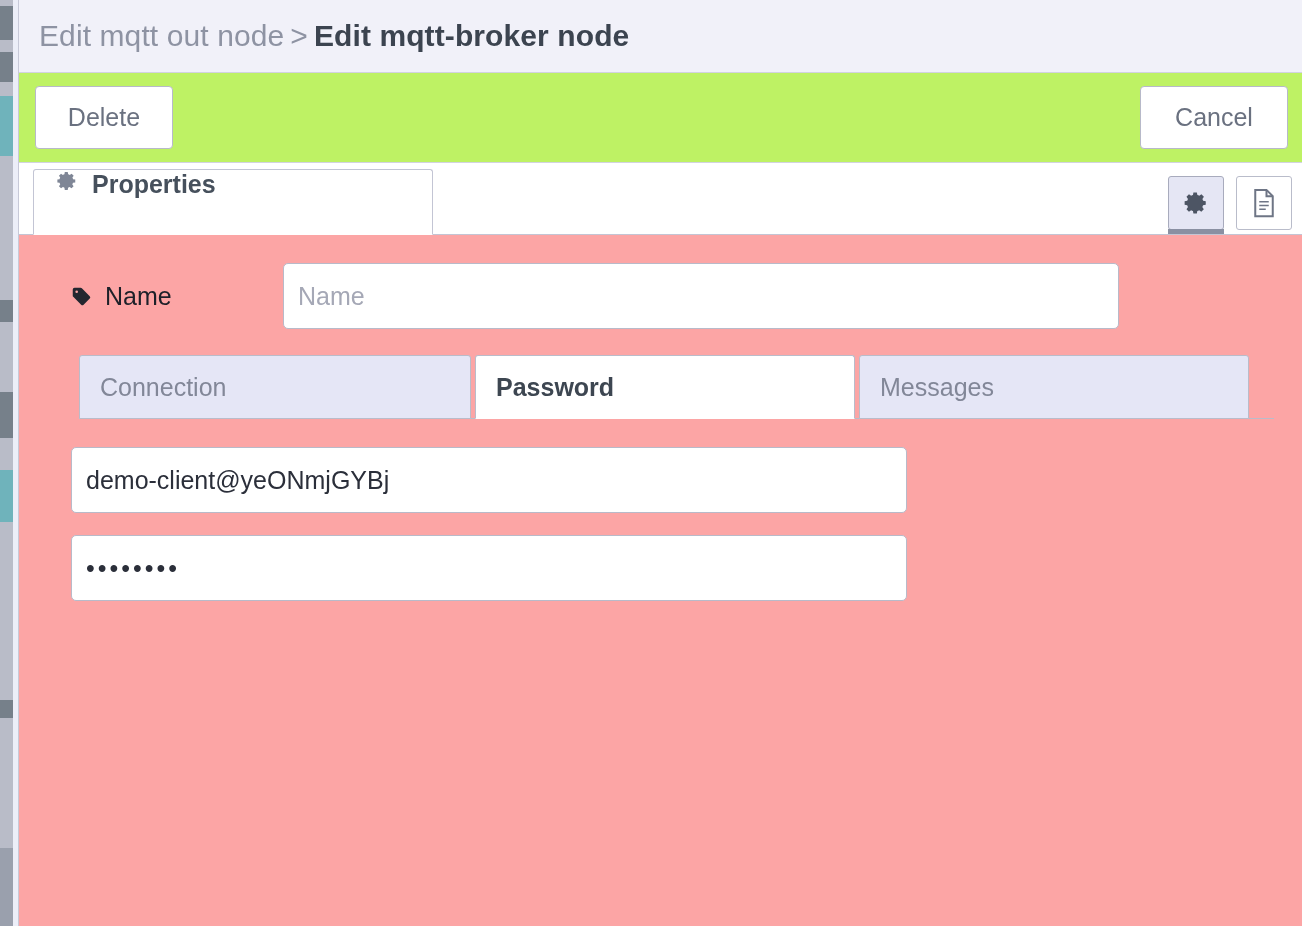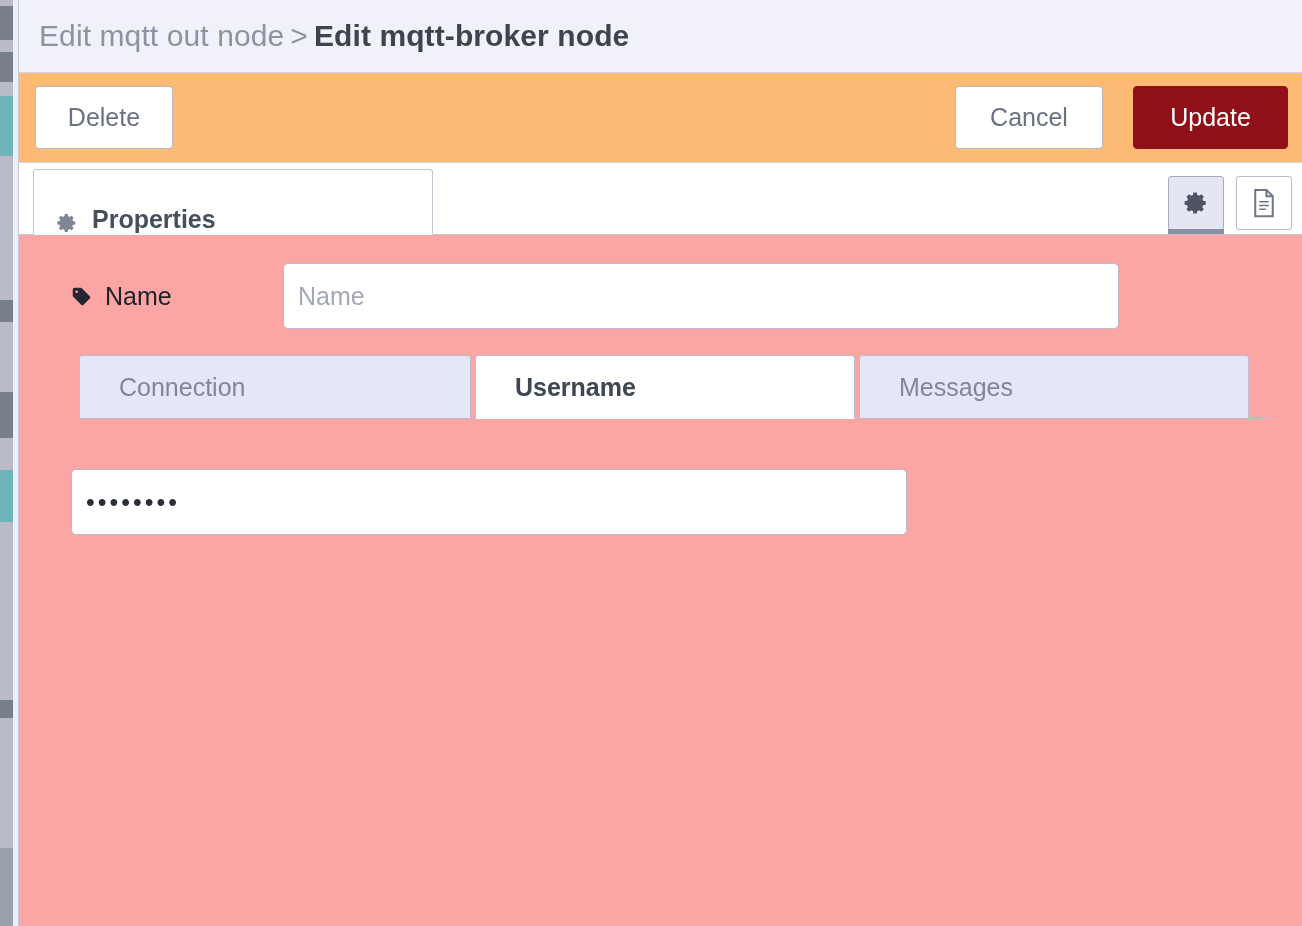--- a/index.html
+++ b/index.html
@@ -71,21 +71,21 @@
     letter-spacing: 0.1px;
     white-space: nowrap;
   }
   .crumb-parent { color: #8e93a3; }
   .crumb-sep { color: #8e93a3; padding: 0 6px; }
   .crumb-current { color: #3c4450; font-weight: bold; }
 
   
   #dialog-toolbar {
     height: 90px;
-    background: #fdba74;
+    background: #bef264;
     border-bottom: 1px solid #d2d3e0;
     display: flex; align-items: center;
     padding: 0 14px 0 16px;
     flex: 0 0 auto;
     position: relative;
   }
   .btn {
     font-family: "Liberation Sans", sans-serif;
     font-size: 25px;
     border-radius: 4px;
@@ -130,21 +130,21 @@
     position: relative;
   }
   #tab-properties {
     height: 66px;
     min-width: 400px;
     background: #ffffff;
     border: 1px solid #c3c5d4;
     border-bottom: 1px solid #ffffff;
     border-radius: 3px 3px 0 0;
     margin-bottom: -1px;
-    display: flex; align-items: flex-end;
+    display: flex; align-items: flex-start;
     padding: 0 22px;
     gap: 14px;
     cursor: pointer;
   }
   #tab-properties .tab-label {
     font-size: 25px; font-weight: bold; color: #46505c;
   }
   .gear-glyph {
     width: 22px; height: 22px; display: inline-block;
     color: #7f8696;
@@ -215,21 +215,21 @@
     margin-left: 60px;
     margin-right: 28px;
     height: 68px;
     display: flex; align-items: flex-end;
     border-bottom: 1px solid #b9bcca;
     margin-bottom: 28px;
   }
   .sub-tab {
     height: 64px;
     display: flex; align-items: center;
-    padding: 0 39px;
+    padding: 0 20px;
     font-size: 25px;
     border: 1px solid #b9bcca;
     border-radius: 3px 3px 0 0;
     background: #e5e6f6;
     color: #828798;
     cursor: pointer;
     margin-bottom: -1px;
     margin-right: 4px;
     text-align: right;
   }
@@ -274,21 +274,20 @@
   <div id="dialog-header">
     <div id="breadcrumb">
       <span class="crumb-parent">Edit mqtt out node</span><span class="crumb-sep">&gt;</span><span class="crumb-current">Edit mqtt-broker node</span>
     </div>
   </div>
 
   <div id="dialog-toolbar">
     <button class="btn" id="delete-button">Delete</button>
     <div id="toolbar-right">
       <button class="btn" id="cancel-button">Cancel</button>
-      <button class="btn" id="update-button">Update</button>
     </div>
   </div>
 
   <div id="tab-strip">
     <div id="tab-properties">
       <span class="gear-glyph">
         <svg viewBox="0 0 24 24" fill="currentColor" aria-hidden="true">
           <path d="M12 8.6a3.4 3.4 0 100 6.8 3.4 3.4 0 000-6.8zm0 5.1a1.7 1.7 0 110-3.4 1.7 1.7 0 010 3.4z"></path>
           <path d="M21 13.6v-3.2l-2.4-.4a6.9 6.9 0 00-.7-1.7l1.4-2-2.3-2.3-2 1.4a6.9 6.9 0 00-1.7-.7L12.8 2.3H9.6l-.4 2.4a6.9 6.9 0 00-1.7.7l-2-1.4L3.2 6.3l1.4 2a6.9 6.9 0 00-.7 1.7l-2.4.4v3.2l2.4.4c.16.6.4 1.17.7 1.7l-1.4 2 2.3 2.3 2-1.4c.53.3 1.1.54 1.7.7l.4 2.4h3.2l.4-2.4c.6-.16 1.17-.4 1.7-.7l2 1.4 2.3-2.3-1.4-2c.3-.53.54-1.1.7-1.7l2.4-.4z"></path>
         </svg>
@@ -326,25 +325,26 @@
             <path d="M21.4 11.6L12.4 2.6A2 2 0 0011 2H4a2 2 0 00-2 2v7c0 .53.21 1.04.59 1.41l9 9a2 2 0 002.82 0l7-7a2 2 0 000-2.81zM6.5 8A1.5 1.5 0 118 6.5 1.5 1.5 0 016.5 8z"></path>
           </svg>
         </span>
         <span>Name</span>
       </div>
       <input class="text-input" type="text" id="name-input" placeholder="Name" style="">
     </div>
 
     <div id="sub-tab-strip">
       <div class="sub-tab" id="sub-tab-connection">Connection</div>
-      <div class="sub-tab active" id="sub-tab-security">Username</div>
+      <div class="sub-tab active" id="sub-tab-security">Password</div>
       <div class="sub-tab" id="sub-tab-messages">Messages</div>
     </div>
 
     <div class="form-row">
+      <input class="text-input" type="text" id="username-input" value="demo-client@yeONmjGYBj" style="">
     </div>
 
     <div class="form-row">
       <div class="text-input" id="password-input" style="display:flex;align-items:center;">
         <span class="password-dots">••••••••</span>
       </div>
     </div>
 
   </div>
 </div>

